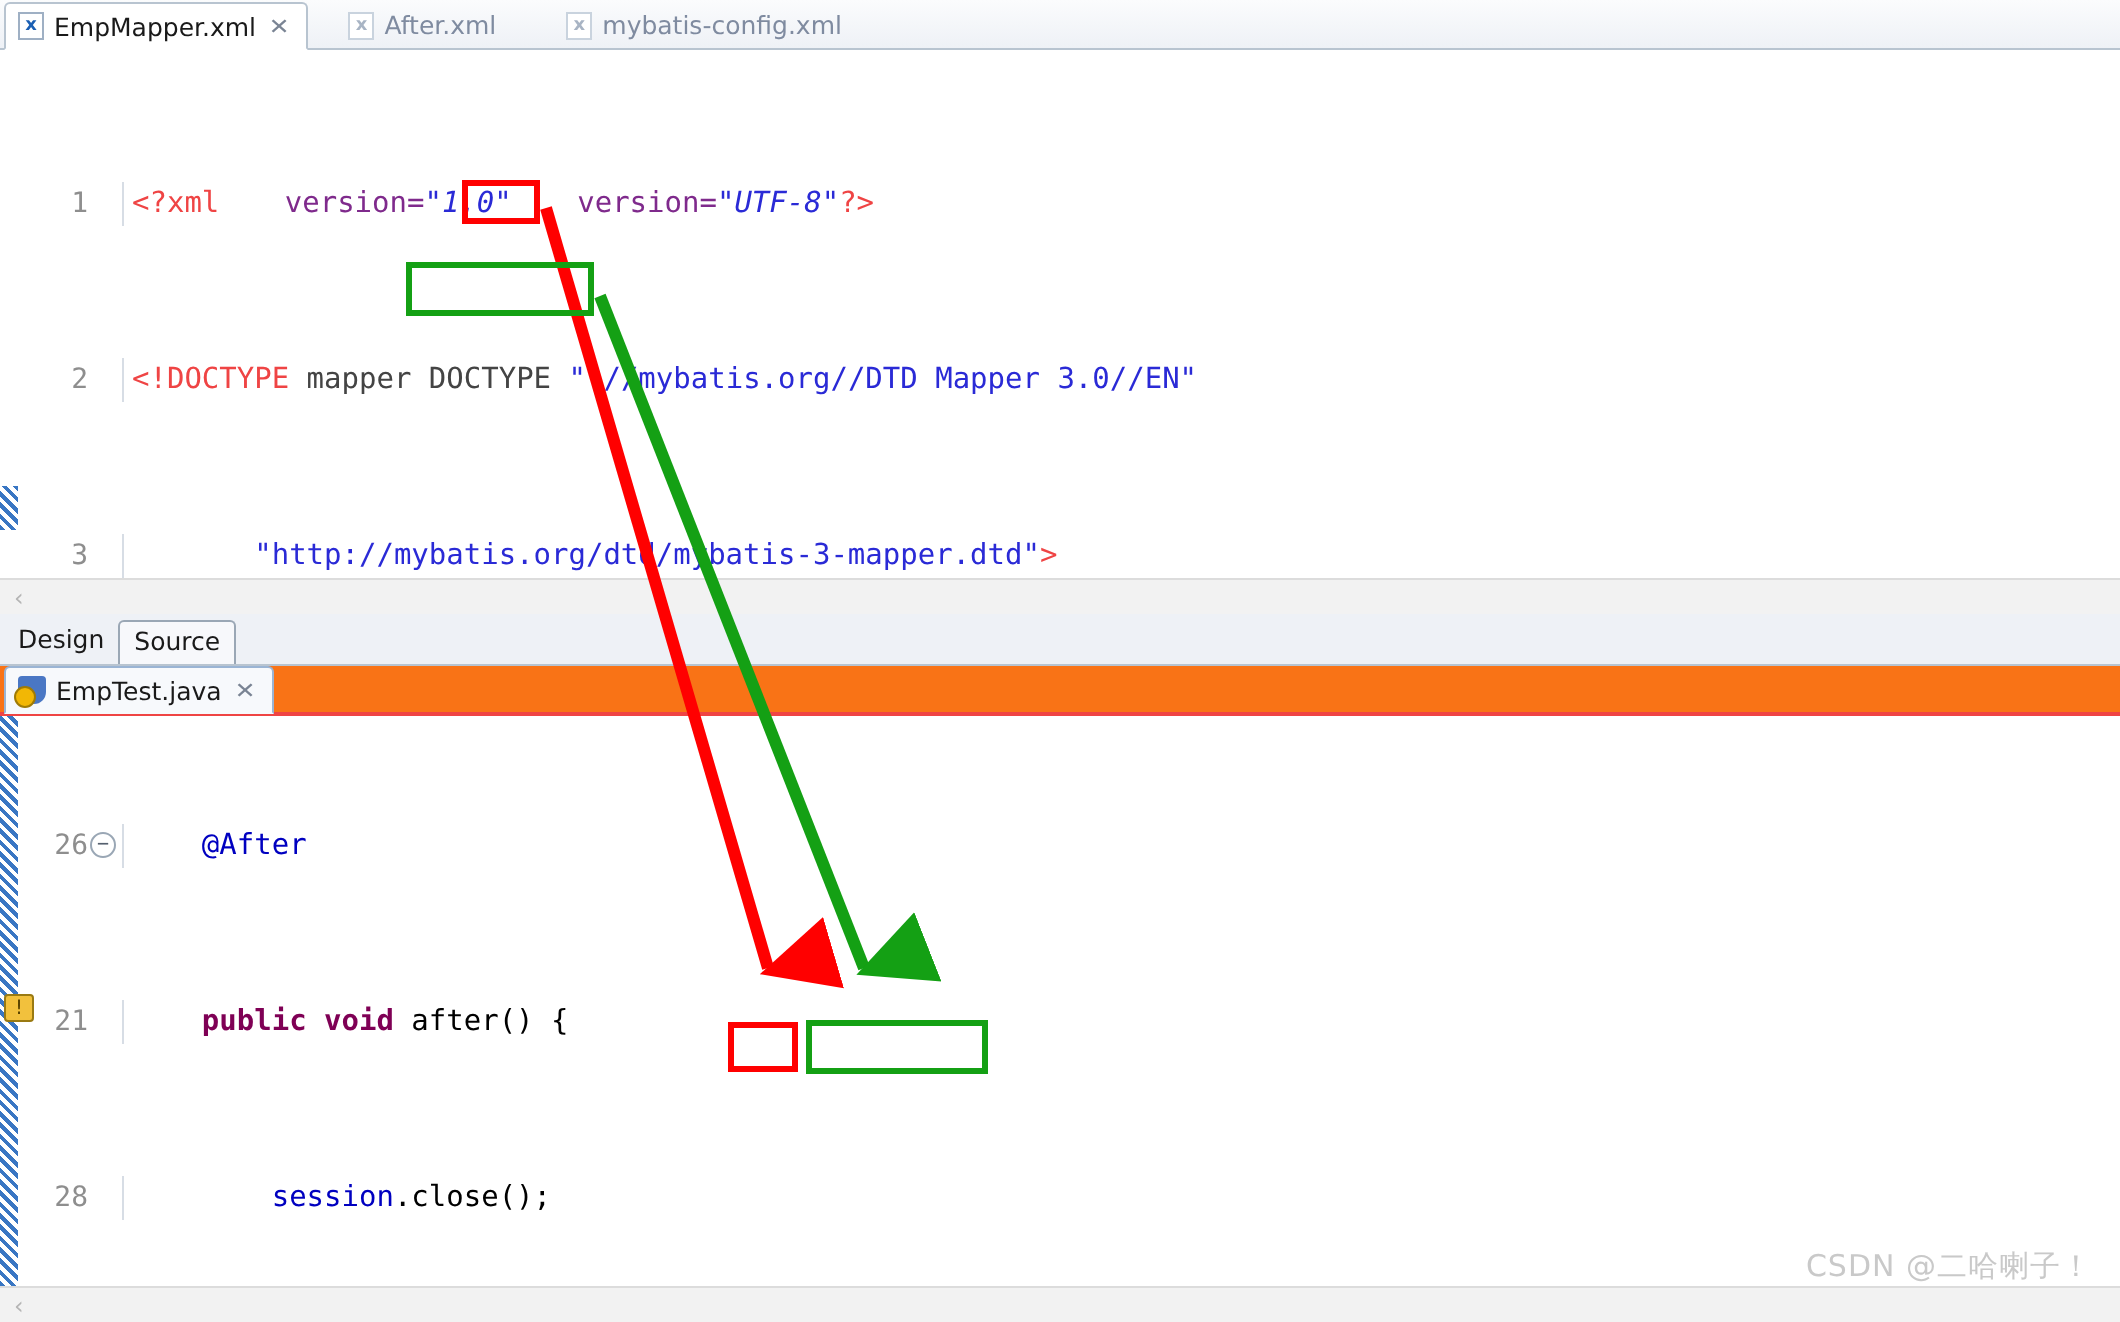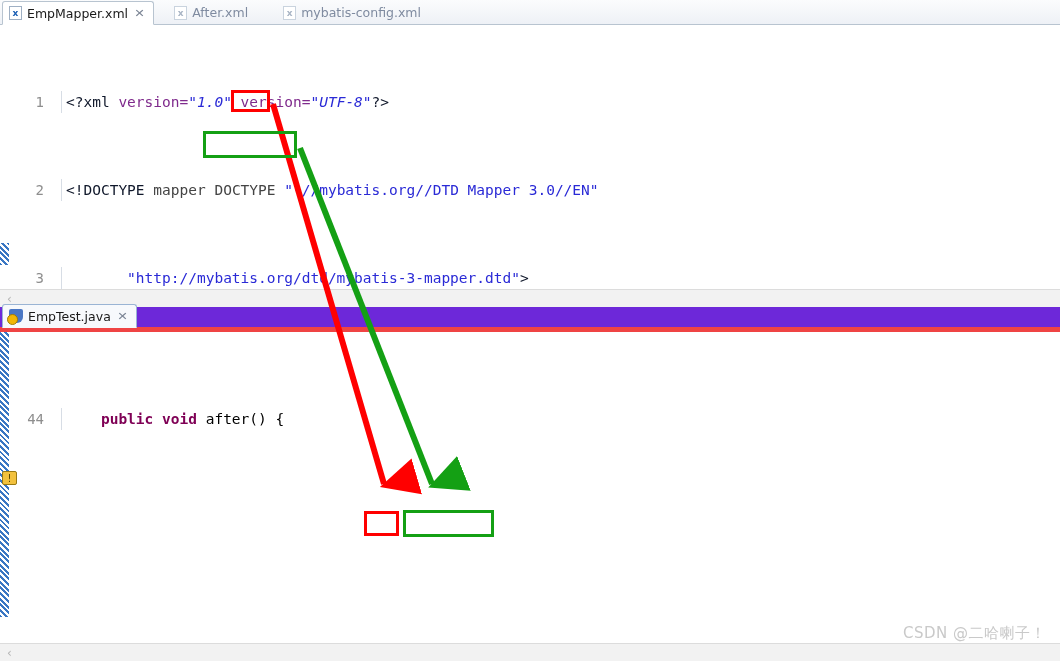--- a/index.html
+++ b/index.html
@@ -88,22 +88,22 @@
   .fold {
     position:absolute; left:45px; top:4px;
     width:13px;height:13px;line-height:11px;text-align:center;
     border:1px solid #9aa7b5; border-radius:50%;
     font-size:10px; color:#55606e; background:#ffffff;
   }
   .vsep { position:absolute; left:61px; top:0; width:1px; height:100%; background:#d7dde5; }
   .code { position:absolute; left:66px; top:0; height:22px; }
 
   
-  .t-tag    { color:#0f172a; }
-  .t-attr   { color:#7f2a8c; }
+  .t-tag    { color:#ef4444; }
+  .t-attr   { color:#7f2a8c;margin-left:24px; }
   .t-str    { color:#2a2ad6; font-style:italic; }
   .t-strp   { color:#2a2ad6; }
   .t-doc    { color:#444444; }
   .t-kw     { color:#7f0055; font-weight:bold; }
   .t-fld    { color:#0000c0; }
   .t-plain  { color:#000000;text-align:center; }
 
   
   .hscroll {
     height:18px; background:#f2f2f2; border-top:1px solid #dcdcdc;
@@ -198,40 +198,55 @@
       
 
     </div>
     <div class="changebar" style="top:218px;height:22px;"></div>
   </div>
 
   <div class="hscroll">
     <span class="lt">‹</span>
   </div>
 
-
-  <div class="tabbar" style="background:#6d28d9;border-bottom:5px solid #ef4444;">
+  <div class="dstabs">
+    <div class="dstab">Design</div>
+    <div class="dstab sel">Source</div>
+  </div>
+
+  <div class="tabbar" style="background:#f97316;border-bottom:2px solid #ef4444;">
     <div class="tab active" style="margin-left:2px;background:#f7f9fc;border-color:#9ab4d4;border-bottom-color:#f7f9fc;">
       <span class="javaicon"></span>
       <span class="tab-label">EmpTest.java</span>
       <span class="closex">✕</span>
     </div>
   </div>
 
   <div class="editor" style="height:290px;">
     <div class="changebar" style="height:285px;"></div>
     <div class="codearea" style="margin-top:-12px;">
 
-
-      <div class="row">
-        <span class="gutter">44</span>
+      <div class="row">
+        <span class="gutter">26</span>
+        <span class="fold">−</span>
+        <span class="vsep"></span>
+        <span class="code">    <span class="t-fld">@After</span></span>
+      </div>
+
+      <div class="row">
+        <span class="gutter">21</span>
         <span class="vsep"></span>
         <span class="code t-plain">    <span class="t-kw">public void</span> after() {</span>
       </div>
 
+      <div class="row">
+        <span class="gutter">28</span>
+        <span class="vsep"></span>
+        <span class="code t-plain">        <span class="t-fld">session</span>.close();</span>
+      </div>
 
       
 
       
 
       
 
       
 
       

